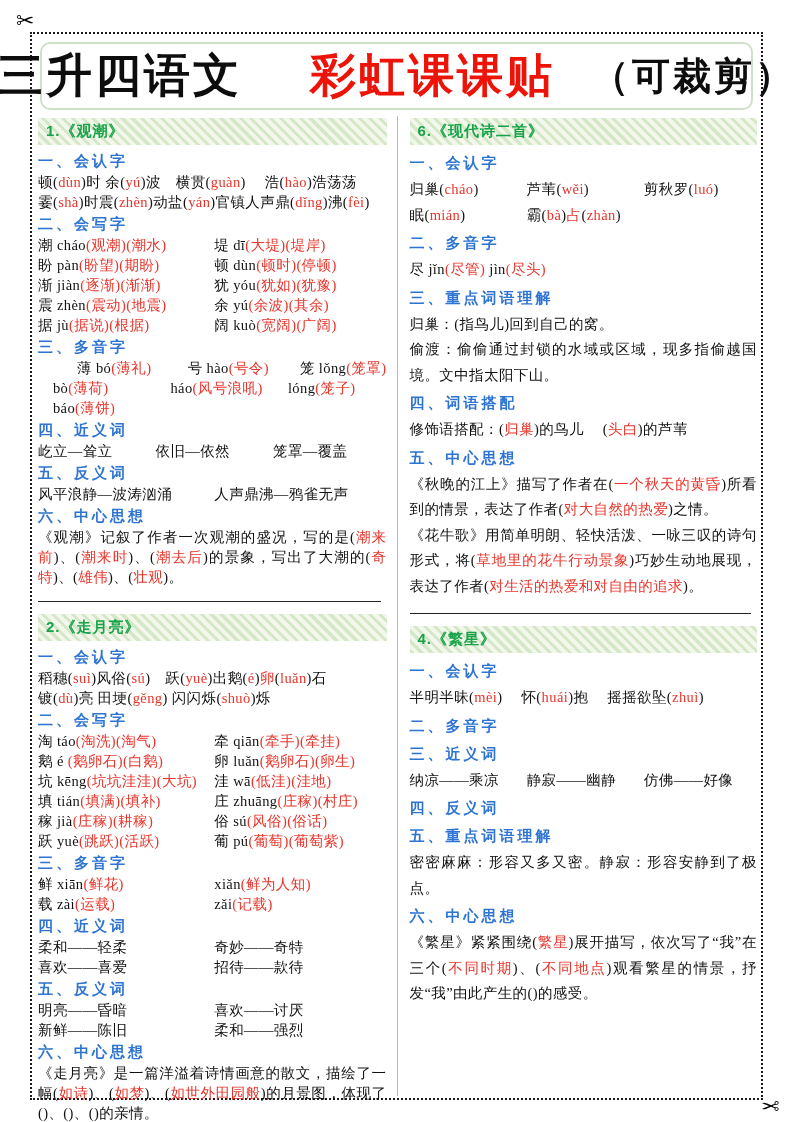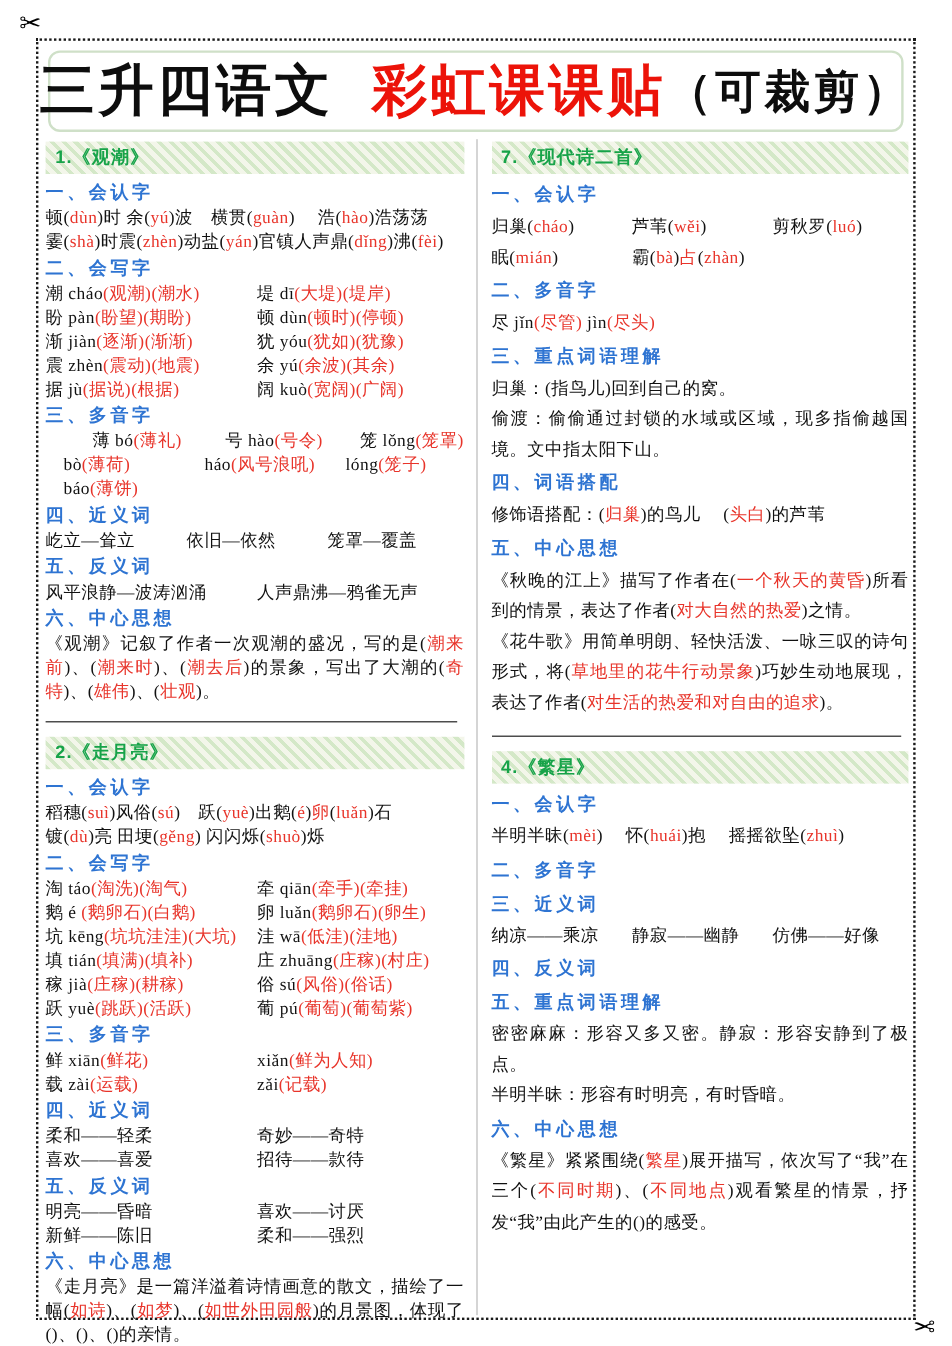--- a/index.html
+++ b/index.html
@@ -12,21 +12,21 @@
     border:2px dotted #1a1a1a;pointer-events:none;
   }
   .scissors{position:absolute;font-family:"DejaVu Sans",sans-serif;font-size:22px;color:#000;line-height:1;}
   .scissors.tl{left:16px;top:10px;}
   .scissors.br{right:14px;bottom:4px;transform:scaleX(-1);}
   .title-box{
     position:absolute;left:40px;top:42px;right:40px;height:64px;
     border:2px solid #cfe0c8;border-radius:10px;
     display:flex;align-items:center;justify-content:center;
     font-family:"Liberation Sans","DejaVu Sans",sans-serif;font-weight:900;
-    font-size:46px;letter-spacing:3px;white-space:nowrap;
+    font-size:46px;letter-spacing:3px;white-space:nowrap;gap:36px;
   }
   .title-black{color:#0d0d0d;}
   .title-red{color:#ec1309;margin-left:32px;}
   .title-paren{color:#0d0d0d;font-size:38px;}
   .cols{position:absolute;left:38px;top:116px;right:36px;bottom:26px;display:flex;}
   .col{width:50%;box-sizing:border-box;}
   .col[data-col="0"]{padding-right:10px;border-right:1px solid #b9b9b9;}
   .col[data-col="1"]{padding-left:12px;}
   .sec-h{
     background-color:#f3f6ea;
@@ -184,21 +184,21 @@
       <div class="row" style="grid-template-columns: repeat(2, 1fr);">
         <div class="cell">新鲜——陈旧</div>
         <div class="cell">柔和——强烈</div>
       </div>
       <div class="blk-h">六、中心思想</div>
       <div class="row single" style="grid-template-columns: repeat(1, 1fr);">
         <div class="cell">《走月亮》是一篇洋溢着诗情画意的散文，描绘了一幅(<span class="red">如诗</span>)、(<span class="red">如梦</span>)、(<span class="red">如世外田园般</span>)的月景图，体现了()、()、()的亲情。</div>
       </div>
     </div>
   <div class="col" data-col="1">
-      <div class="sec-h">7.《现代诗二首》</div>
+      <div class="sec-h">6.《现代诗二首》</div>
       <div class="blk-h">一、会认字</div>
       <div class="row" style="grid-template-columns: repeat(3, 1fr);">
         <div class="cell">归巢(<span class="red">cháo</span>)</div>
         <div class="cell">芦苇(<span class="red">wěi</span>)</div>
         <div class="cell">剪秋罗(<span class="red">luó</span>)</div>
       </div>
       <div class="row" style="grid-template-columns: repeat(3, 1fr);">
         <div class="cell">眠(<span class="red">mián</span>)</div>
         <div class="cell">霸(<span class="red">bà</span>)<span class="red">占</span>(<span class="red">zhàn</span>)</div>
         <div class="cell"></div>
@@ -236,21 +236,18 @@
       <div class="row" style="grid-template-columns: repeat(3, 1fr);">
         <div class="cell">纳凉——乘凉</div>
         <div class="cell">静寂——幽静</div>
         <div class="cell">仿佛——好像</div>
       </div>
       <div class="blk-h">四、反义词</div>
       <div class="blk-h">五、重点词语理解</div>
       <div class="row single" style="grid-template-columns: repeat(1, 1fr);">
         <div class="cell">密密麻麻：形容又多又密。静寂：形容安静到了极点。</div>
       </div>
-      <div class="row single" style="grid-template-columns: repeat(1, 1fr);">
-        <div class="cell">半明半昧：形容有时明亮，有时昏暗。</div>
-      </div>
       <div class="blk-h">六、中心思想</div>
       <div class="row single" style="grid-template-columns: repeat(1, 1fr);">
         <div class="cell">《繁星》紧紧围绕(<span class="red">繁星</span>)展开描写，依次写了“我”在三个(<span class="red">不同时期</span>)、(<span class="red">不同地点</span>)观看繁星的情景，抒发“我”由此产生的()的感受。</div>
       </div>
     </div>
 </div>
 
 </body></html>

